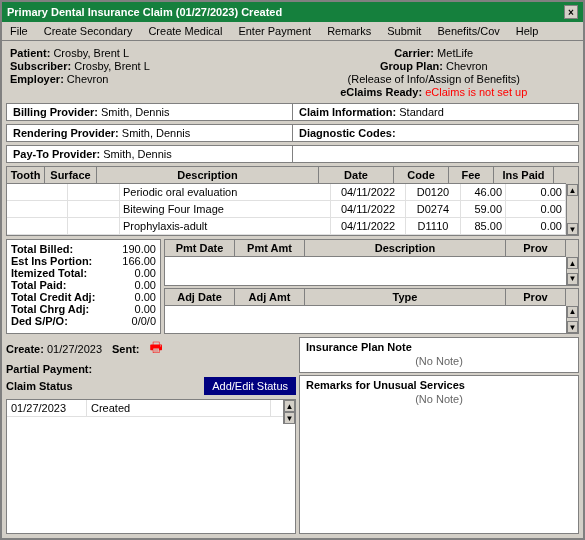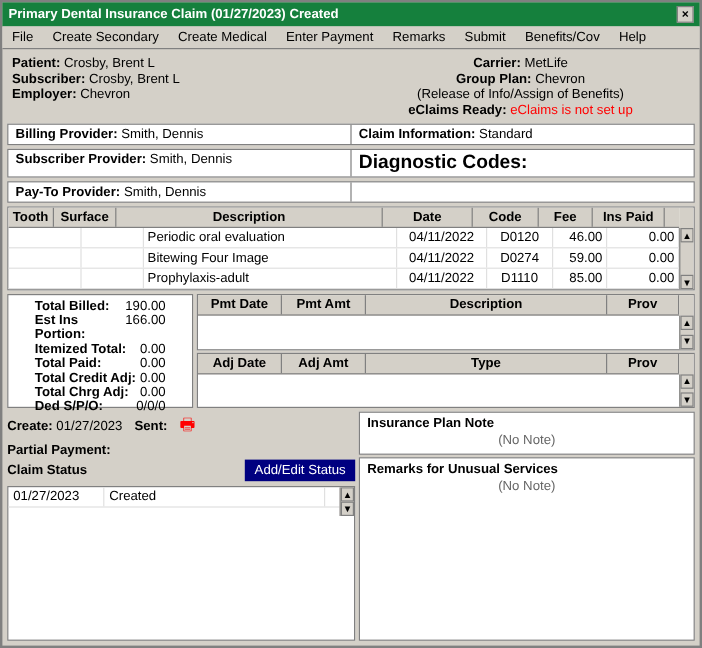--- a/index.html
+++ b/index.html
@@ -77,21 +77,21 @@
       background: white;
     }
     .section-half {
       flex: 1;
       padding: 2px 6px;
       font-size: 11px;
     }
     .section-divider { border-right: 1px solid #808080; }
     .diagnostic-codes {
       padding: 2px 6px;
-      font-size: 16px;
+      font-size: 11px;
     }
     .table-container {
       border: 1px solid #808080;
       background: white;
       overflow: hidden;
     }
     .table-header {
       display: grid;
       grid-template-columns: 38px 52px 1fr 75px 55px 45px 60px 12px;
       background: #d4d0c8;
@@ -118,21 +118,21 @@
       overflow: hidden;
       text-overflow: ellipsis;
       white-space: nowrap;
     }
     .td.center { text-align: center; }
     .td.right { text-align: right; }
     .totals-panel {
       width: 155px;
       background: white;
       border: 1px solid #808080;
-      padding: 3px 22px;
+      padding: 3px 4px;
       font-size: 11px;
     }
     .totals-row {
       display: flex;
       justify-content: space-between;
     }
     .totals-label { font-weight: bold; }
     .bottom-section {
       display: flex;
       gap: 3px;
@@ -246,21 +246,21 @@
       <div class="section-half section-divider">
         <span class="label">Billing Provider:</span> <span>Smith, Dennis</span>
       </div>
       <div class="section-half">
         <span class="label">Claim Information:</span> <span>Standard</span>
       </div>
     </div>
 
     <div class="section-row">
       <div class="section-half section-divider">
-        <span class="label">Subscriber Provider:</span> <span>Smith, Dennis</span>
+        <span class="label">Rendering Provider:</span> <span>Smith, Dennis</span>
       </div>
       <div class="section-half diagnostic-codes">
         <span class="label">Diagnostic Codes:</span>
       </div>
     </div>
 
     <div class="section-row">
       <div class="section-half section-divider">
         <span class="label">Pay-To Provider:</span> <span>Smith, Dennis</span>
       </div>

